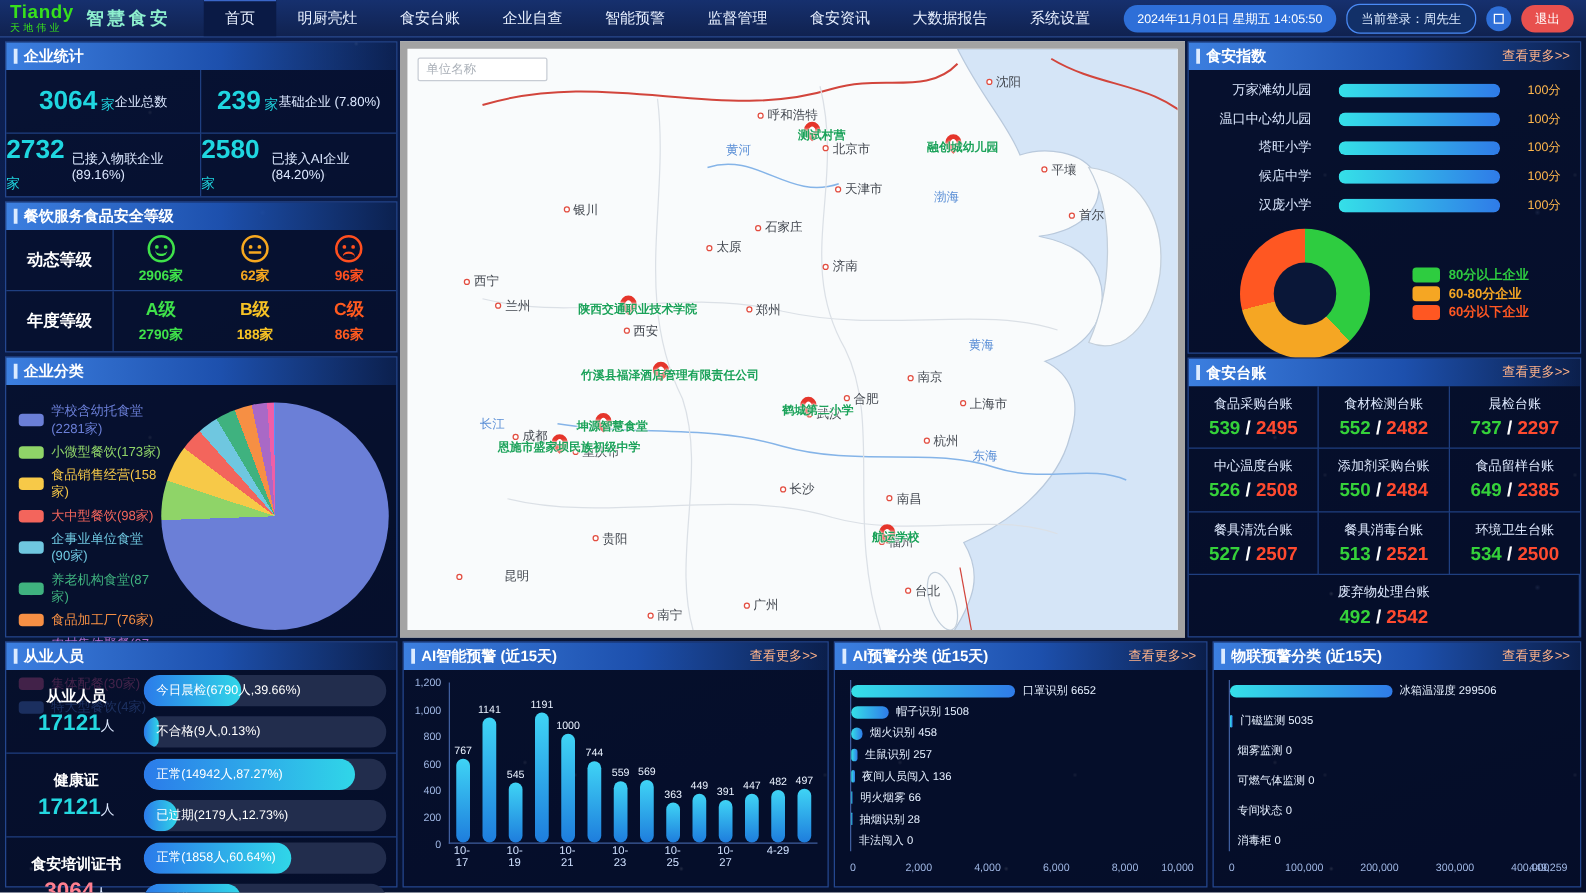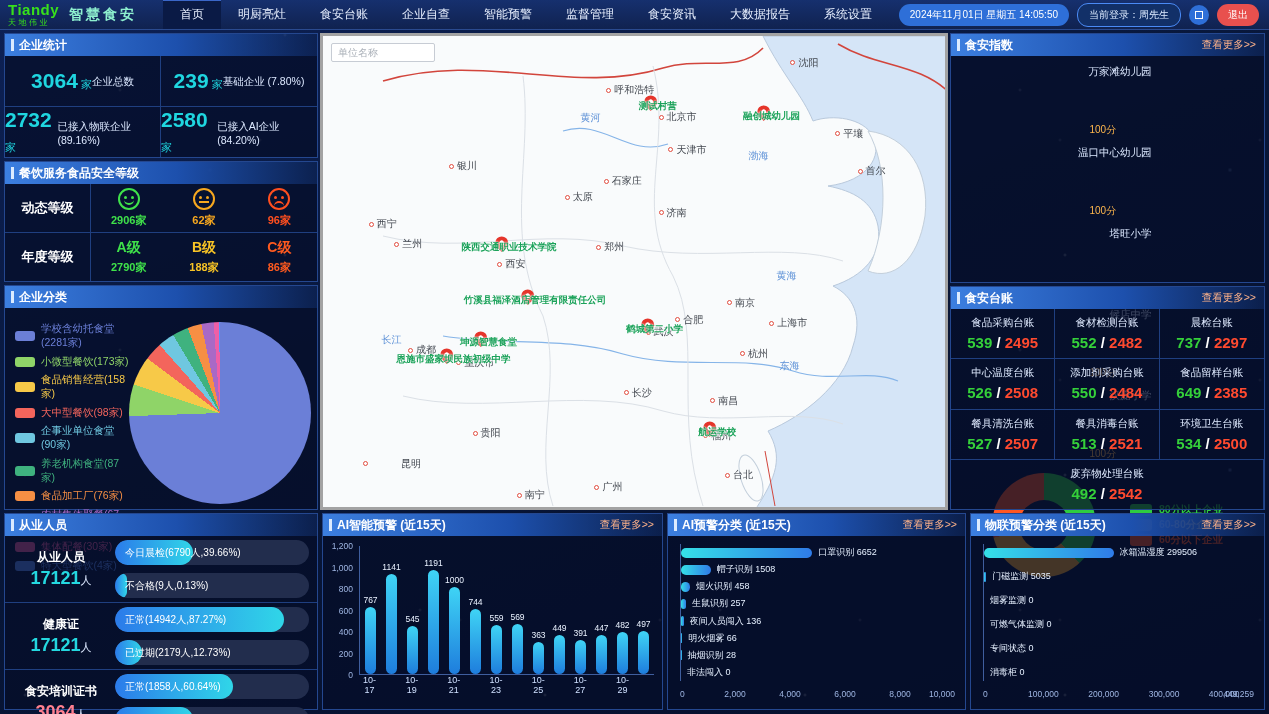--- a/index.html
+++ b/index.html
@@ -75,33 +75,33 @@
   .per-group:last-child { border-bottom:none; }
   .per-left { width:96px; text-align:center; }
   .per-left .lab { font-size:12px; font-weight:bold; color:#fff; }
   .per-left .val { font-size:18px; font-weight:bold; margin-top:2px; }
   .per-left .val .unit { font-size:11px; font-weight:normal; color:#dce8ff; }
   .per-bars { flex:1; display:flex; flex-direction:column; gap:8px; }
   .per-track { position:relative; height:25px; border-radius:13px; background:#222d4d; overflow:hidden; }
   .per-fill { position:absolute; left:0; top:0; bottom:0; border-radius:13px; background:linear-gradient(90deg,#2b7bea,#30d6e8); }
   .per-text { position:absolute; left:10px; top:0; line-height:25px; font-size:10px; color:#fff; white-space:nowrap; }
   
-  .map { background:#f9fbfc; border:3px solid #a3a3a3; overflow:hidden;padding-left:28px; }
+  .map { background:#f9fbfc; border:6px solid #a3a3a3; overflow:hidden;padding-left:28px; }
   .map svg.geo { position:absolute; left:0; top:0; }
   .map-search { position:absolute; left:8px; top:7px; width:104px; height:19px; background:#fff; border:1px solid #c7ccd4; border-radius:2px; font-size:10px; padding:0 6px; color:#333; }
   .map-search::placeholder { color:#aab0b8; }
   .city { position:absolute; transform:translate(-50%,-50%); display:flex; align-items:center; gap:3px; font-size:10px; color:#42474f; white-space:nowrap; }
   .city .dot { width:5px; height:5px; border:1.5px solid #e24c3f; background:#fff; border-radius:50%; flex:none; }
   .sea-lab { position:absolute; transform:translate(-50%,-50%); font-size:10px; color:#5b8fd6; white-space:nowrap; }
   .pin { position:absolute; transform:translate(-50%,-100%); width:13px; height:13px; background:#e5352b; border-radius:50% 50% 50% 0; rotate:-45deg; }
   .pin::after { content:""; position:absolute; left:4px; top:4px; width:5px; height:5px; background:#fff; border-radius:50%; }
   .pin-lab { position:absolute; transform:translate(-50%,0); font-size:9.5px; font-weight:bold; color:#1ba25a; white-space:nowrap; text-shadow:0 0 2px #fff,0 0 2px #fff; }
   
   .idx-rows { padding:9px 10px 4px 6px; display:flex; flex-direction:column; gap:9px; }
-  .idx-row { display:flex; align-items:center; gap:22px;flex-direction:column; }
+  .idx-row { display:flex; align-items:center; gap:22px; }
   .idx-name { width:92px; text-align:right; font-size:10.5px; color:#dce8ff; white-space:nowrap; }
   .idx-track { flex:1; height:11px; border-radius:5px; background:#15264c; overflow:hidden; }
   .idx-fill { height:100%; border-radius:5px; background:linear-gradient(90deg,#35e0e8,#2f7be8); }
   .idx-score { width:32px; font-size:10px; color:#ffb74d; }
   .donut-area { display:flex; align-items:center; justify-content:center; gap:34px; margin-top:8px; }
   .donut { width:104px; height:104px; border-radius:50%; position:relative; }
   .donut::after { content:""; position:absolute; left:27px; top:27px; width:50px; height:50px; border-radius:50%; background:#0a1738; }
   .d-legend { display:flex; flex-direction:column; gap:1px; }
   .d-item { display:flex; align-items:center; gap:7px; font-size:10.5px; font-weight:bold; }
   .d-sw { width:22px; height:12px; border-radius:3px; }
@@ -690,21 +690,21 @@
       <span>10-19</span>
       <span></span>
       <span>10-21</span>
       <span></span>
       <span>10-23</span>
       <span></span>
       <span>10-25</span>
       <span></span>
       <span>10-27</span>
       <span></span>
-      <span>10-29</span>
+      <span>4-29</span>
       <span></span>
     </div>
 </div>
 
 <div class="panel" style="left:667px;top:513px;width:299px;height:197px;">
   <div class="panel-hd">
     <span class="p-title">AI预警分类 (近15天)</span>
     <span class="more">查看更多&gt;&gt;</span>
   </div>
   <div class="hchart" id="aiH">

